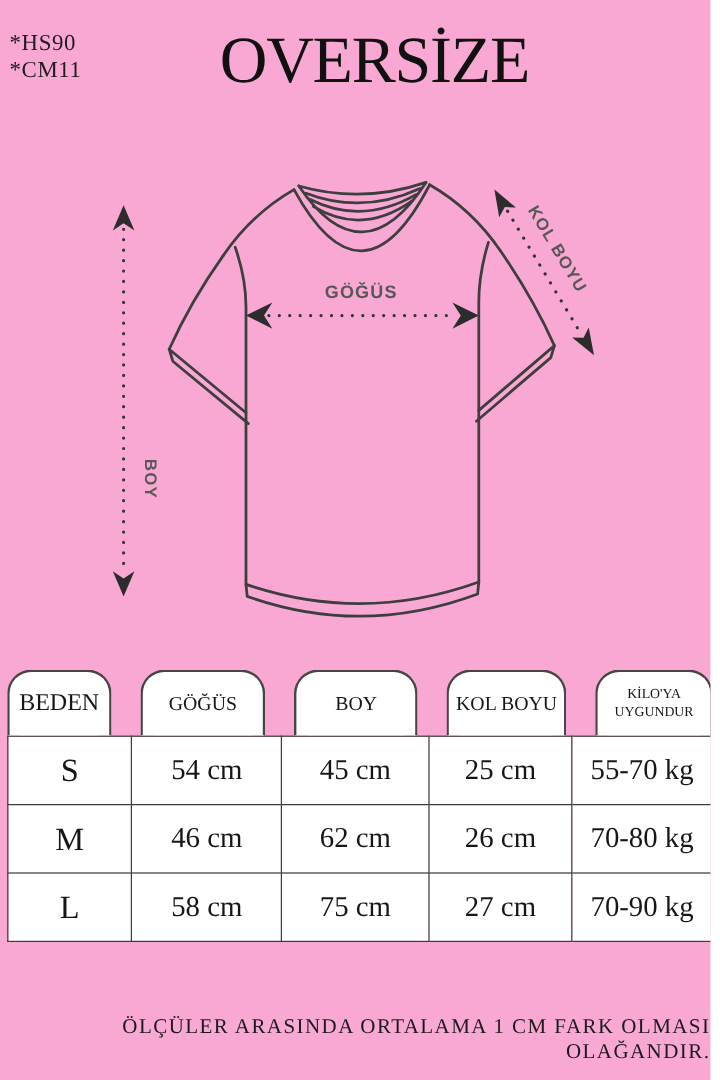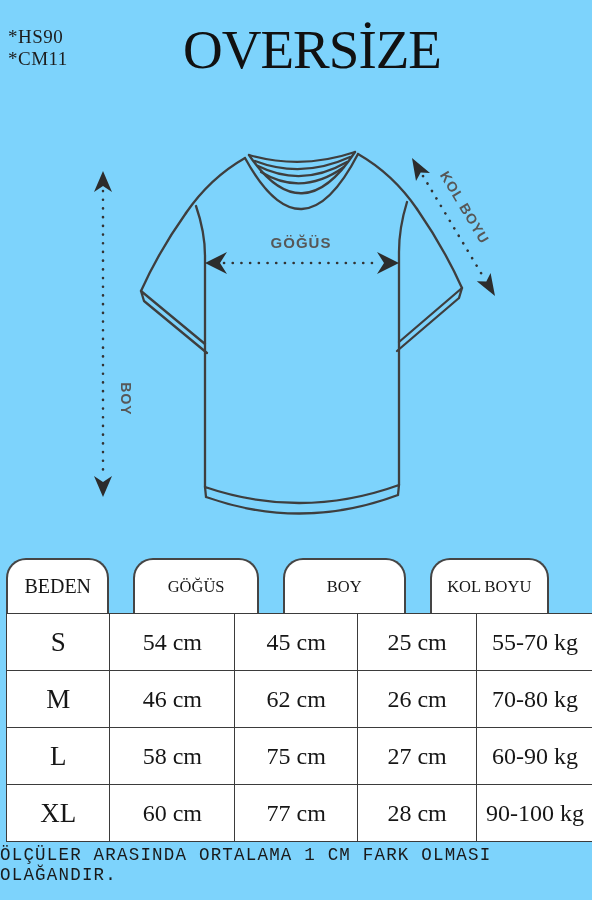--- a/index.html
+++ b/index.html
@@ -1,16 +1,16 @@
 <!DOCTYPE html>
 <html><head>
 <meta charset="utf-8">
 <style>
   html,body{margin:0;padding:0;background:#fff;}
-  #page{position:relative;width:592px;height:900px;background:#7dd3fc;overflow:hidden;
+  #page{position:relative;width:592px;height:900px;background:#f9a8d4;overflow:hidden;
         font-family:"Liberation Serif", serif;color:#161616;}
 
   
   .codes{position:absolute;left:8px;top:26px;font-size:19px;line-height:22px;
          letter-spacing:.5px;color:#1d1d1d;}
 
   
   .title{position:absolute;left:16px;top:22px;width:100%;text-align:center;
          font-size:55px;letter-spacing:-1px;line-height:1;font-weight:400;color:#111;}
 
@@ -36,22 +36,22 @@
   .tab:nth-child(5) span{display:block;max-width:72px;}
 
   table.body{width:100%;border-collapse:collapse;table-layout:fixed;}
   table.body td{border:1.6px solid #3b3b3b;height:54px;text-align:center;
                 vertical-align:middle;font-size:24px;background:#fff;}
   table.body td.size{font-size:27px;}
   col.c1{width:17.6%;} col.c2{width:21.3%;} col.c3{width:20.9%;}
   col.c4{width:20.3%;} col.c5{width:19.9%;}
 
   
-  .footnote{position:absolute;left:0;top:845px;width:100%;text-align:left;
-            font-size:17.5px;letter-spacing:1.2px;color:#1a1a1a;font-family:Liberation Mono, monospace;}
+  .footnote{position:absolute;left:0;top:845px;width:100%;text-align:right;
+            font-size:17.5px;letter-spacing:1.2px;color:#1a1a1a;}
 </style>
 </head>
 <body>
 
 <div id="page">
 
   <div class="codes">
     <div>*HS90</div>
     <div>*CM11</div>
   </div>
@@ -112,20 +112,23 @@
         </div>
       <div class="tab">
           <span>GÖĞÜS</span>
         </div>
       <div class="tab">
           <span>BOY</span>
         </div>
       <div class="tab">
           <span>KOL BOYU</span>
         </div>
+      <div class="tab">
+          <span>KİLO'YA UYGUNDUR</span>
+        </div>
     </div>
     <table class="body">
       <colgroup>
           <col class="c1">
           <col class="c2">
           <col class="c3">
           <col class="c4">
           <col class="c5">
         </colgroup>
       <tbody>
@@ -141,28 +144,21 @@
           <td>46 cm</td>
           <td>62 cm</td>
           <td>26 cm</td>
           <td>70-80 kg</td>
         </tr>
         <tr>
           <td class="size">L</td>
           <td>58 cm</td>
           <td>75 cm</td>
           <td>27 cm</td>
-          <td>60-90 kg</td>
-        </tr>
-        <tr>
-          <td class="size">XL</td>
-          <td>60 cm</td>
-          <td>77 cm</td>
-          <td>28 cm</td>
-          <td>90-100 kg</td>
+          <td>70-90 kg</td>
         </tr>
       </tbody>
     </table>
   </div>
 
   <div class="footnote">ÖLÇÜLER ARASINDA ORTALAMA 1 CM FARK OLMASI OLAĞANDIR.</div>
 
 </div>
 
 </body></html>

